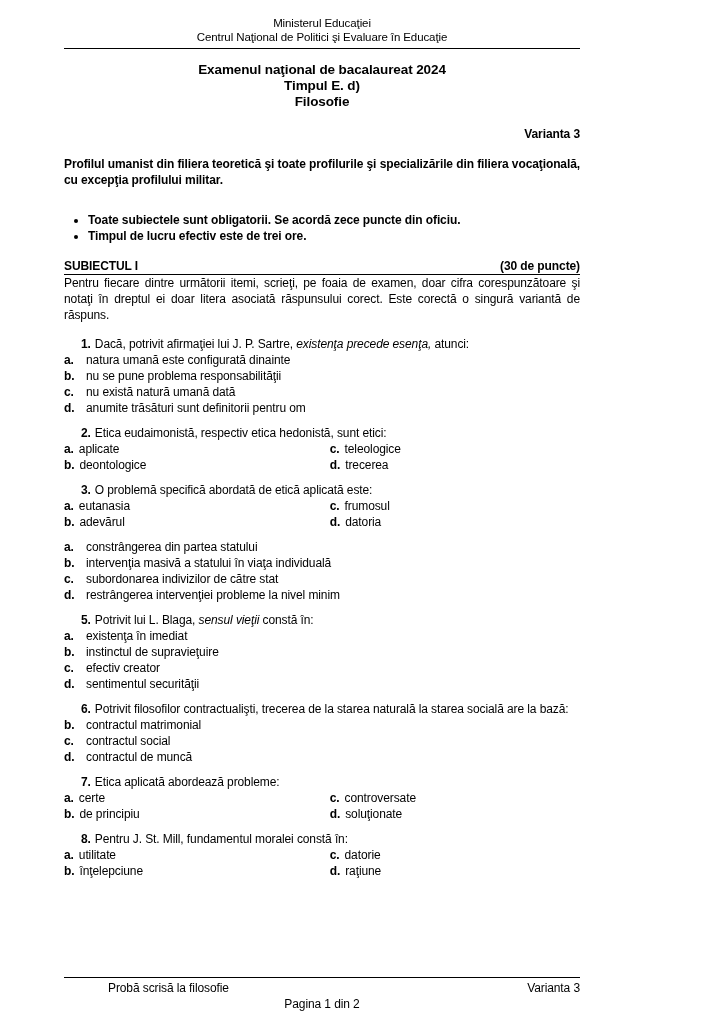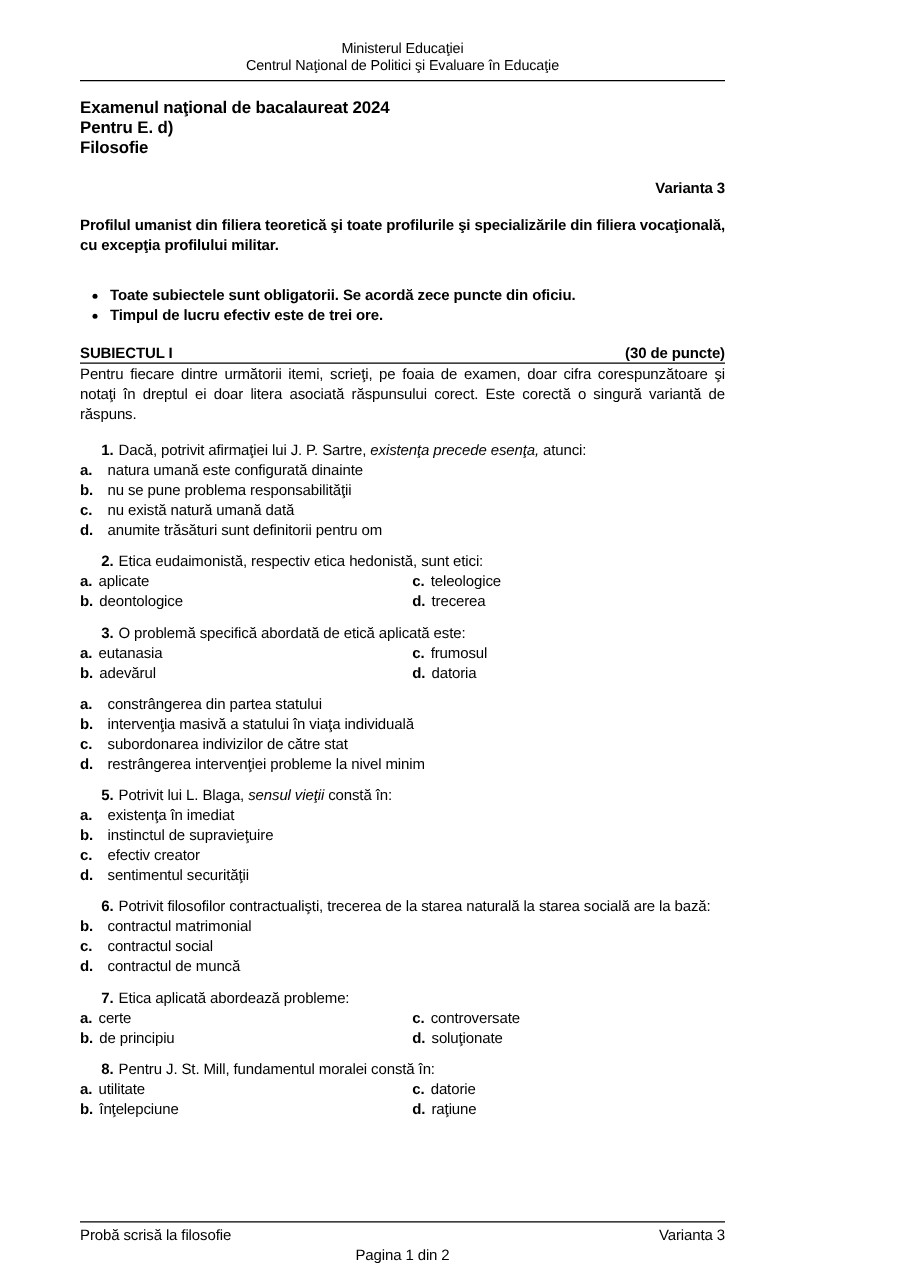--- a/index.html
+++ b/index.html
@@ -5,32 +5,32 @@
   * { margin: 0; padding: 0; box-sizing: border-box; }
   html, body { background: #ffffff; }
   body {
     width: 724px;
     font-family: "Liberation Sans", sans-serif;
     color: #000;
   }
   .page {
     width: 644px;
     min-height: 1024px;
-    padding: 32px 64px 12px 64px;
+    padding: 16px 64px 12px 64px;
     display: flex;
     flex-direction: column;
     font-size: 12px;
     line-height: 16px;
     letter-spacing: -0.1px;
     background: #fff;
   }
   .doc-header { text-align: center; font-size: 11.5px; line-height: 14px; }
   .hdr-rule { border-bottom: 1px solid #000; margin-top: 4px; }
   .title-block {
-    text-align: left;
+    text-align: center;
     font-weight: bold;
     font-size: 13.5px;
     line-height: 16px;
     margin-top: 13px;
   }
   .variant { text-align: right; font-weight: bold; margin-top: 16px; }
   .profile { font-weight: bold; text-align: justify; margin-top: 14px; }
   .bullets { margin-top: 24px; padding-left: 24px; font-weight: bold; }
   .section-head {
     display: flex;
@@ -49,37 +49,37 @@
   .q-options.stacked .opt-letter { display: inline-block; width: 22px; }
   .q-options.two-col {
     display: grid;
     grid-template-columns: 51.5% 1fr;
     grid-auto-flow: column;
     grid-template-rows: repeat(2, auto);
   }
   .q-options.two-col .opt-letter { margin-right: 5px; }
   .doc-footer { margin-top: auto; padding-top: 10px; }
   .footer-rule { border-bottom: 1px solid #000; }
-  .footer-row { display: flex; justify-content: space-between; margin-top: 2px; }
+  .footer-row { display: flex; justify-content: space-between; margin-top: 2px; margin-left: 44px; }
   .footer-center { text-align: center; }
 </style>
 </head>
 <body>
 
 <div class="page">
 
   <header class="doc-header">
     <div>Ministerul Educaţiei</div>
     <div>Centrul Naţional de Politici şi Evaluare în Educaţie</div>
     <div class="hdr-rule"></div>
   </header>
 
   <div class="title-block">
     <div>Examenul naţional de bacalaureat 2024</div>
-    <div>Pentru E. d)</div>
+    <div>Timpul E. d)</div>
     <div>Filosofie</div>
   </div>
 
   <div class="variant">Varianta 3</div>
 
   <p class="profile">Profilul umanist din filiera teoretică şi toate profilurile şi specializările din filiera vocaţională, cu excepţia profilului militar.</p>
 
   <ul class="bullets">
     <li>Toate subiectele sunt obligatorii. Se acordă zece puncte din oficiu.</li>
     <li>Timpul de lucru efectiv este de trei ore.</li>

